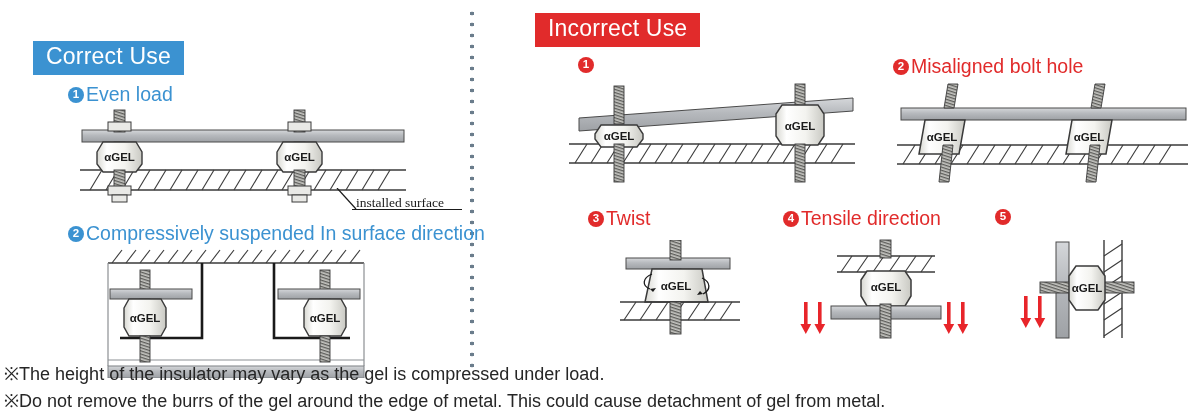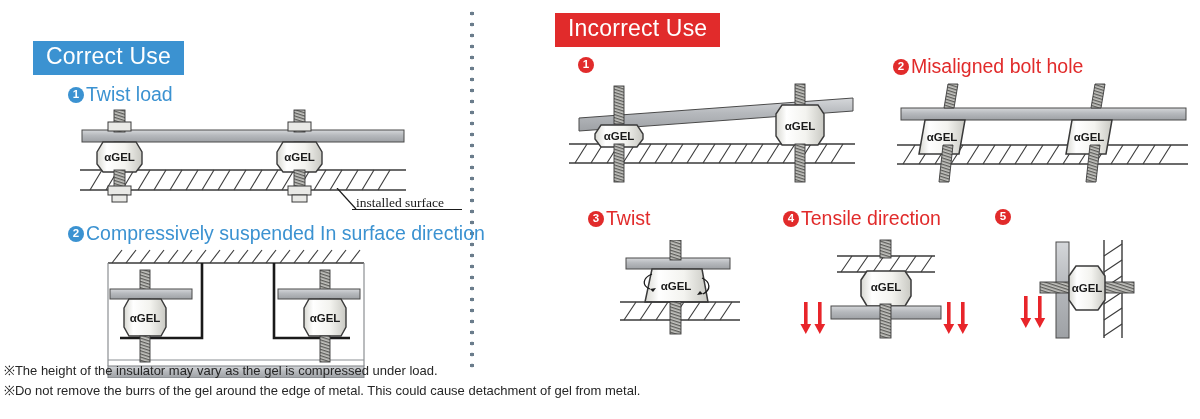--- a/index.html
+++ b/index.html
@@ -28,21 +28,21 @@
     position:absolute;
     color:#ffffff;
     font-size:23px;
     font-weight:400;
     letter-spacing:.2px;
     padding:3px 13px 5px 13px;
     line-height:1.12;
     white-space:nowrap;
   }
   #badge-correct{left:33px;top:13px;background:#3b92d1;}
-  #badge-incorrect{left:555px;top:13px;background:#e12b2b;}
+  #badge-incorrect{left:535px;top:13px;background:#e12b2b;}
 
   
   .heading{
     position:absolute;
     font-size:19.5px;
     white-space:nowrap;
     line-height:1;
     display:flex;
     align-items:center;
   }
@@ -84,36 +84,36 @@
   #installed-surface-rule{
     position:absolute;left:352px;top:181px;width:110px;height:1px;background:#1a1a1a;
   }
   #installed-surface-leader{
     position:absolute;left:336px;top:160px;width:22px;height:22px;
   }
 
   
   #footnotes{
     position:absolute;left:4px;top:361px;width:800px;
-    font-size:13px;color:#262626;line-height:1.52;
+    font-size:18px;color:#262626;line-height:1.52;
   }
   #footnotes div{white-space:nowrap;}
 </style>
 </head>
 <body>
 
 <div id="divider"></div>
 
 <div class="panel" id="correct-panel">
 
   <div class="badge" id="badge-correct">Correct Use</div>
 
   <div class="heading h-blue" id="h-even">
     <span class="num">1</span>
-    <span>Twist load</span>
+    <span>Even load</span>
   </div>
 
   <div class="fig" id="fig-even">
     <svg width="330" height="112" viewBox="0 0 330 112" xmlns="http://www.w3.org/2000/svg">
       <defs>
         <linearGradient id="gelGrad" x1="0" y1="0" x2="1" y2="0">
           <stop offset="0%" stop-color="#d8d8d2"></stop>
           <stop offset="22%" stop-color="#ffffff"></stop>
           <stop offset="62%" stop-color="#f3f3ef"></stop>
           <stop offset="100%" stop-color="#c9c9c3"></stop>

